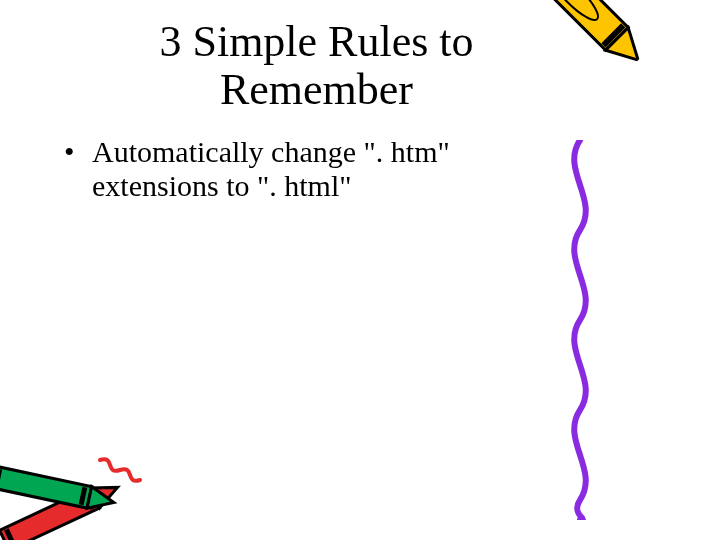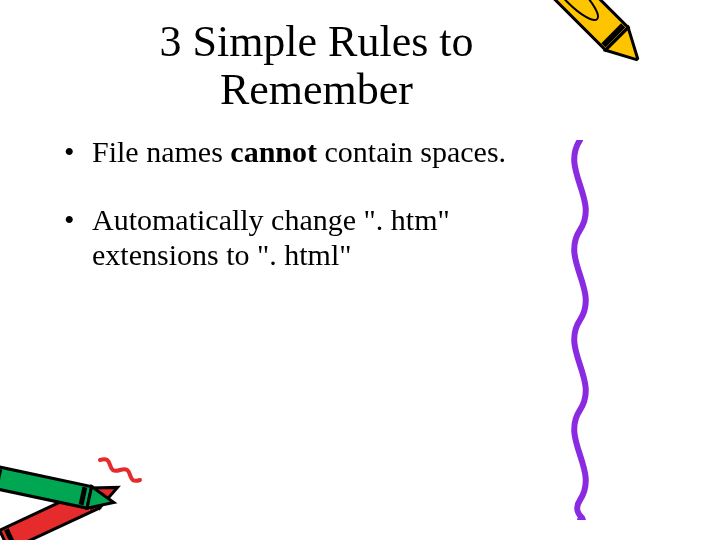--- a/index.html
+++ b/index.html
@@ -14,23 +14,20 @@
   .crayons-corner{position:absolute;bottom:-10px;left:-10px}
   .squiggle{position:absolute;right:28px;top:140px}
 </style>
 </head>
 <body>
 <div class="slide">
 
 <h1>3  Simple Rules to Remember</h1>
 
 <ul>
-  <li>
-    <span>File names </span><b>cannot</b><span> contain spaces.</span>
-  </li>
   <li>
     <span>Automatically change ". htm" extensions to ". html"</span>
   </li>
 </ul>
 
 <svg class="crayon-yellow" width="170" height="60" viewBox="0 0 170 60">
   <rect x="20" y="14" width="120" height="32" fill="#FFC400" stroke="#000" stroke-width="3"></rect>
   <rect x="22" y="16" width="6" height="28" fill="#000"></rect>
   <rect x="132" y="16" width="6" height="28" fill="#000"></rect>
   <polygon points="140,14 170,30 140,46" fill="#FFC400" stroke="#000" stroke-width="3"></polygon>

